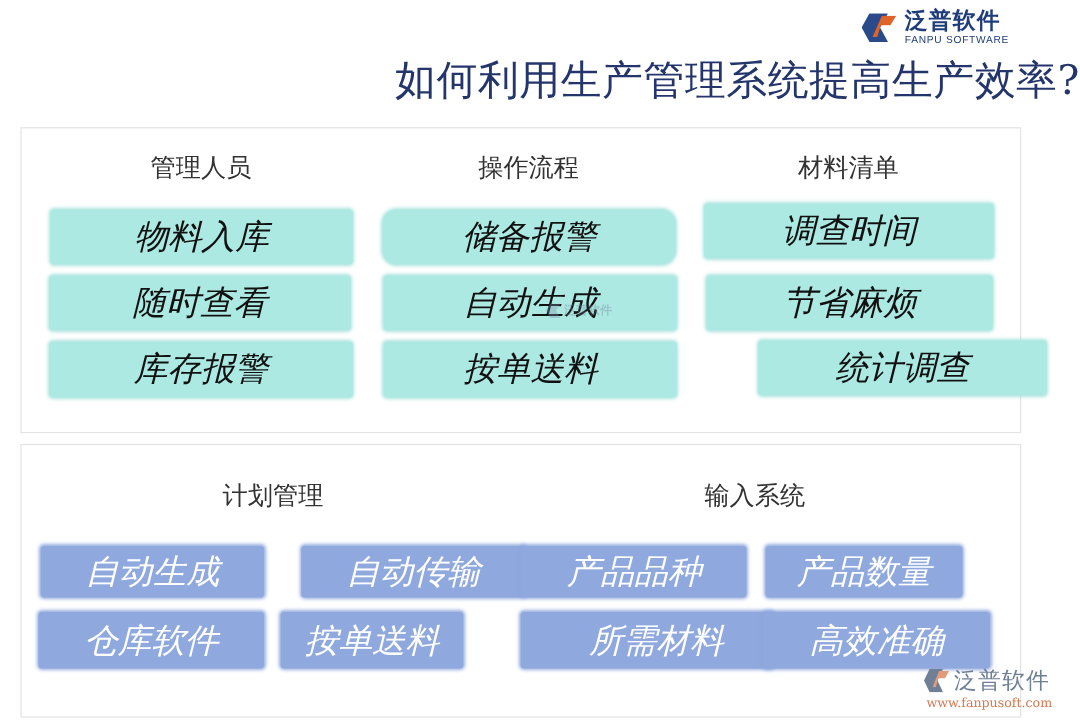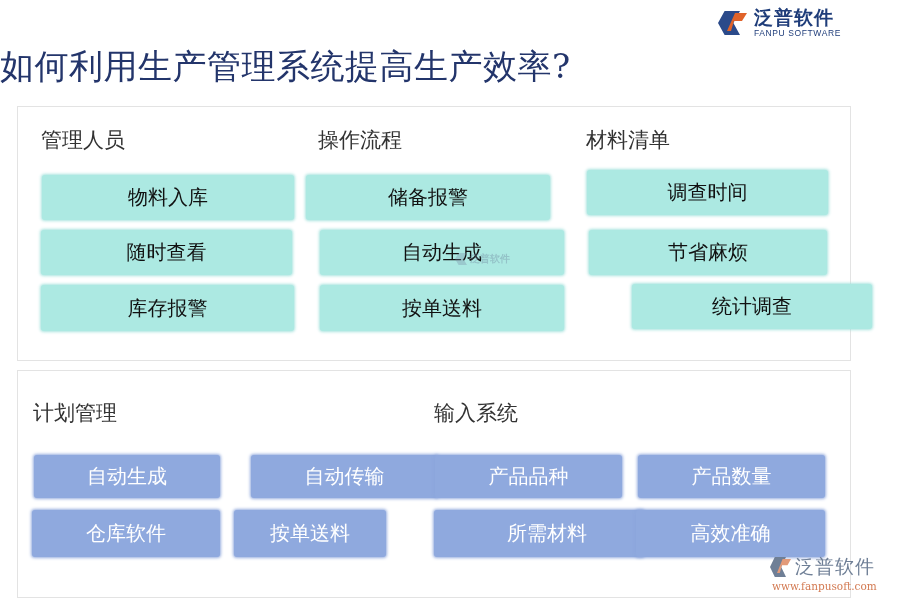--- a/index.html
+++ b/index.html
@@ -9,31 +9,31 @@
   .logo-top { position: absolute; left: 718px; top: 6px; width: 140px; height: 34px; display: flex; align-items: center; }
   .logo-mark { width: 30px; height: 28px; position: relative; margin-right: 6px; }
   .logo-mark .hex { position: absolute; left: 0; top: 2px; width: 22px; height: 24px; background: #2b4a8a;
      clip-path: polygon(30% 0, 100% 0, 70% 50%, 100% 100%, 30% 100%, 0 50%); }
   .logo-mark .orange { position: absolute; left: 9px; top: 4px; width: 20px; height: 18px; background: #e0632a;
      clip-path: polygon(40% 0, 100% 0, 75% 45%, 35% 45%, 20% 100%, 0 100%); }
   .logo-text { display: flex; flex-direction: column; line-height: 1; }
   .logo-cn { font-family: "DejaVu Sans", sans-serif; font-size: 19px; font-weight: bold; color: #1f3d7a; letter-spacing: 1px; }
   .logo-en { font-family: "Liberation Sans", sans-serif; font-size: 8.5px; color: #1f3d7a; letter-spacing: 0.6px; margin-top: 2px; }
 
-  .title { position: absolute; left: 0; width: 900px; top: 44px; text-align: left;
+  .title { position: absolute; left: 0; width: 900px; top: 44px; text-align: right;
      font-size: 34px; color: #23356b; letter-spacing: 0.5px; }
 
   .panel { position: absolute; border: 1px solid #e3e3e3; background: #fff; }
   .panel-upper { left: 17px; top: 106px; width: 834px; height: 255px; }
   .panel-lower { left: 17px; top: 370px; width: 834px; height: 228px; }
 
-  .col-head { position: absolute; font-size: 21px; color: #333; }
+  .col-head { position: absolute; font-size: 21px; color: #333; text-align: center; }
 
   .box { position: absolute; display: flex; align-items: center; justify-content: center;
-     border-radius: 3px; font-size: 20px; }
+     border-radius: 3px; font-size: 28px; font-style: italic; }
   .teal { background: #ace9e2; color: #111; box-shadow: 0 0 3px 1px rgba(160,225,220,0.9); }
   .blue { background: #8fa9de; color: #ffffff; box-shadow: 0 0 3px 1px rgba(140,165,220,0.9); }
 
   .watermark { position: absolute; left: 455px; top: 252px; display: flex; align-items: center; opacity: 0.35; }
   .watermark .wm-cn { font-family: "DejaVu Sans", sans-serif; font-size: 10px; color: #6a7f9a; font-weight: bold; }
   .watermark .wm-mark { width: 12px; height: 12px; background: #7a8fa8; margin-right: 3px;
      clip-path: polygon(30% 0, 100% 0, 70% 50%, 100% 100%, 30% 100%, 0 50%); }
 
   .logo-bottom { position: absolute; left: 770px; top: 554px; width: 128px; height: 42px; }
   .logo-bottom .row1 { display: flex; align-items: center; }
@@ -64,21 +64,21 @@
 <div class="panel panel-upper"></div>
 
 <div class="col-head" style="left:41px;width:253px;top:126px;">管理人员</div>
 <div class="col-head" style="left:318px;width:245px;top:126px;">操作流程</div>
 <div class="col-head" style="left:586px;width:242px;top:126px;">材料清单</div>
 
 <div class="box teal" style="left:42px;top:175px;width:252px;height:45px;">物料入库</div>
 <div class="box teal" style="left:41px;top:230px;width:251px;height:45px;">随时查看</div>
 <div class="box teal" style="left:41px;top:285px;width:253px;height:46px;">库存报警</div>
 
-<div class="box teal" style="left:306px;top:175px;width:244px;height:45px;">储备报警</div>
+<div class="box teal" style="left:319px;top:175px;width:244px;height:45px;border-radius:12px;">储备报警</div>
 <div class="box teal" style="left:320px;top:230px;width:244px;height:45px;">自动生成</div>
 <div class="box teal" style="left:320px;top:285px;width:244px;height:46px;">按单送料</div>
 
 <div class="box teal" style="left:587px;top:170px;width:241px;height:45px;">调查时间</div>
 <div class="box teal" style="left:589px;top:230px;width:238px;height:45px;">节省麻烦</div>
 <div class="box teal" style="left:589px;top:284px;width:240px;height:45px;margin-left:43px;">统计调查</div>
 
 <div class="watermark">
   <div class="wm-mark"></div>
   <span class="wm-cn">泛普软件</span>
@@ -88,21 +88,21 @@
 
 <div class="col-head" style="left:33px;width:389px;top:399px;">计划管理</div>
 <div class="col-head" style="left:434px;width:390px;top:399px;">输入系统</div>
 
 <div class="box blue" style="left:34px;top:455px;width:186px;height:43px;">自动生成</div>
 <div class="box blue" style="left:235px;top:455px;width:187px;height:43px;margin-left:16px;">自动传输</div>
 <div class="box blue" style="left:32px;top:510px;width:188px;height:47px;">仓库软件</div>
 <div class="box blue" style="left:234px;top:510px;width:152px;height:47px;">按单送料</div>
 
 <div class="box blue" style="left:435px;top:455px;width:187px;height:43px;">产品品种</div>
-<div class="box blue" style="left:638px;top:455px;width:187px;height:43px;">产品数量</div>
+<div class="box blue" style="left:638px;top:455px;width:164px;height:43px;">产品数量</div>
 <div class="box blue" style="left:434px;top:510px;width:210px;height:47px;padding-left:16px;">所需材料</div>
 <div class="box blue" style="left:636px;top:510px;width:189px;height:47px;">高效准确</div>
 
 <div class="logo-bottom">
   <div class="row1">
     <div class="mark">
       <div class="hex"></div>
         <div class="orange"></div>
     </div>
     <span class="cn">泛普软件</span>

